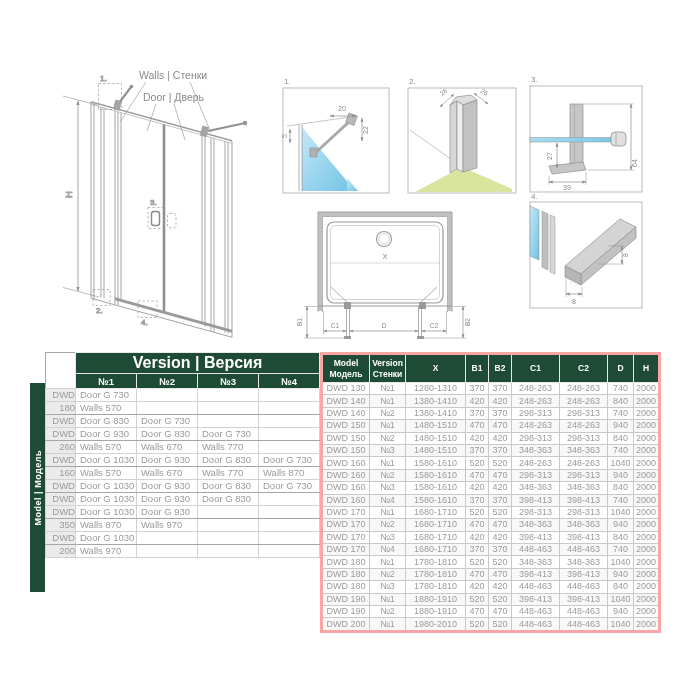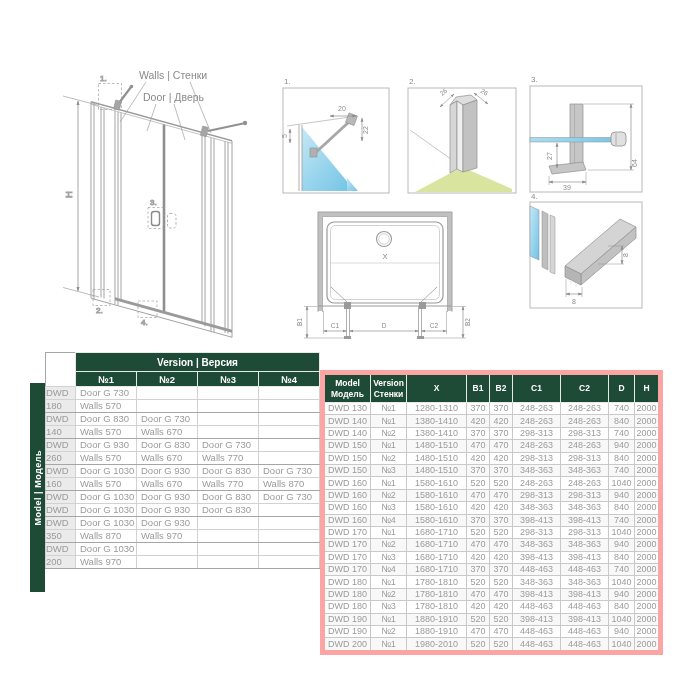--- a/index.html
+++ b/index.html
@@ -12,31 +12,31 @@
   .lt{position:absolute;left:30px;top:352px;}
   .lt-bar{position:absolute;left:0;top:31px;width:15px;height:209px;background:#1e4b36;
           display:flex;align-items:center;justify-content:center;}
   .lt-bar span{writing-mode:vertical-rl;transform:rotate(180deg);color:#fff;font-weight:bold;
                font-size:9px;letter-spacing:.5px;white-space:nowrap;}
   .lt table{border-collapse:collapse;margin-left:15px;table-layout:fixed;}
   .lt col.c-model{width:30px;}
   .lt col.c-v{width:61px;}
   .lt th.blank{border:none;background:#fff;}
   .lt th.grn{background:#1e4b36;color:#fff;border:1px solid #e8e8e8;font-weight:bold;}
-  .lt th.title{font-size:10px;height:16px;}
+  .lt th.title{font-size:16px;height:16px;}
   .lt th.vh{font-size:9.5px;height:12px;}
   .lt tbody td{border:1px solid #d2d2d2;height:12px;font-size:9.5px;color:#9b9b9b;
                padding:0 0 0 4px;line-height:1;white-space:nowrap;overflow:hidden;}
-  .lt tbody td:first-child{background:#ebebeb;text-align:left;padding:0;color:#9b9b9b;}
+  .lt tbody td:first-child{background:#ebebeb;text-align:right;padding:0;color:#9b9b9b;}
   .lt tbody tr:nth-child(even) td{border-bottom:1px solid #a6a6a6;}
   .lt table{border:1px solid #a6a6a6;}
 
   
-  .rt{position:absolute;left:320px;top:370px;border-collapse:collapse;table-layout:fixed;
-      border:5px solid #fca5a5;}
+  .rt{position:absolute;left:320px;top:352px;border-collapse:collapse;table-layout:fixed;
+      border:3px solid #fca5a5;}
   .rt th{background:#1e4b36;color:#fff;font-weight:bold;font-size:8.5px;height:27px;
          border:1px solid #e8e8e8;white-space:pre-line;line-height:1.2;padding:0 1px;
          vertical-align:middle;}
   .rt td{border:1px solid #c9c9c9;height:11.4px;font-size:9px;color:#9b9b9b;text-align:center;
          padding:0;line-height:1;white-space:nowrap;overflow:hidden;}
   .rt tr:nth-child(even) td{background:#f8f8f8;}
   .rt col.c1{width:48px}.rt col.c2{width:36px}.rt col.c3{width:60px}.rt col.c4{width:23px}
   .rt col.c5{width:23px}.rt col.c6{width:48px}.rt col.c7{width:48px}.rt col.c8{width:26px}
   .rt col.c9{width:26px}
 </style>
@@ -290,27 +290,20 @@
             <td></td>
           </tr>
           <tr>
             <td>DWD</td>
             <td>Door G 830</td>
             <td>Door G 730</td>
             <td></td>
             <td></td>
           </tr>
           <tr>
-            <td>140</td>
-            <td>Walls 570</td>
-            <td>Walls 670</td>
-            <td></td>
-            <td></td>
-          </tr>
-          <tr>
             <td>DWD</td>
             <td>Door G 930</td>
             <td>Door G 830</td>
             <td>Door G 730</td>
             <td></td>
           </tr>
           <tr>
             <td>260</td>
             <td>Walls 570</td>
             <td>Walls 670</td>

